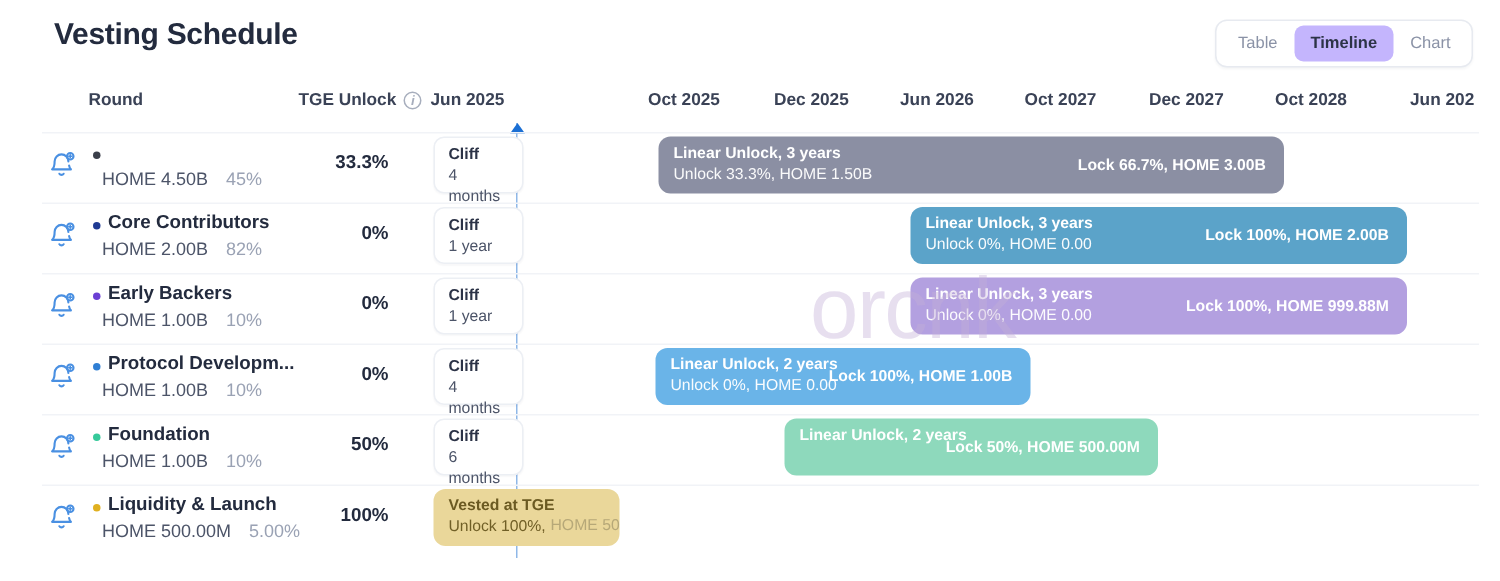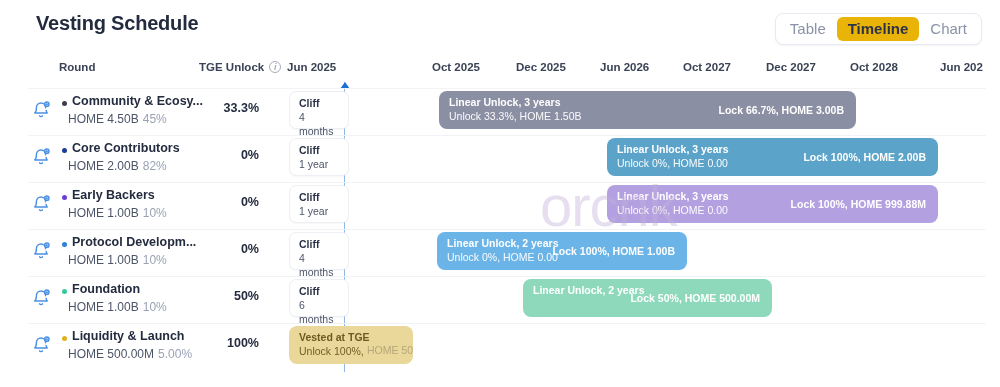--- a/index.html
+++ b/index.html
@@ -21,29 +21,29 @@
   .view-switch {
     position: absolute; right: 18px; top: 13px;
     display: flex; align-items: center;
     background: #ffffff;
     border: 1px solid #e7eaf0;
     border-radius: 8px;
     padding: 3px;
     box-shadow: 0 1px 2px rgba(20,30,60,.05);
   }
   .view-switch .seg {
-    font-size: 15px;
+    font-size: 11px;
     color: #8a92a6;
     padding: 4px 11px;
     border-radius: 6px;
     line-height: 16px;
     white-space: nowrap;
   }
   .view-switch .seg.active {
-    background: #eab308;
+    background: #c4b5fd;
     color: #2c3347;
     font-weight: 600;
   }
 
   
   .col-head {
     position: absolute;
     font-size: 11.5px;
     font-weight: 700;
     color: #3a4256;
@@ -88,21 +88,21 @@
   .round-name {
     position: absolute; left: 72px; top: 6px;
     font-size: 12.5px; font-weight: 700; color: #232b3e;
     white-space: nowrap;
   }
   .round-sub {
     position: absolute; left: 68px; top: 24px;
     font-size: 12px; color: #4c5468;
     white-space: nowrap;
   }
-  .round-sub .pct { color: #9aa2b4; margin-left: 4px; }
+  .round-sub .pct { color: #9aa2b4; margin-left: 12px; }
 
   .tge-val {
     position: absolute; left: 199px; width: 60px; top: 13px;
     text-align: right;
     font-size: 12.5px; font-weight: 700; color: #232b3e;
   }
 
   
   .cliff {
     position: absolute; top: 3px; height: 38px;
@@ -191,21 +191,20 @@
   <div id="rows">
       <div class="row" style="top: 88px;">
         <div class="row-sep"></div>
         <div class="bell"><svg width="20" height="20" viewBox="0 0 24 24" fill="none" stroke="#4a90e2" stroke-width="1.7" stroke-linecap="round" stroke-linejoin="round">
             <path d="M17.5 9.2V9a5.5 5.5 0 0 0-11 0c0 5-2 6.5-2 6.5h15s-1-1-1.4-3"></path>
             <path d="M10.3 19a2 2 0 0 0 3.4 0"></path>
             <circle cx="19" cy="5" r="2.6" fill="none"></circle>
             <path d="M19 3.8v2.4M17.8 5h2.4" stroke-width="1.3"></path>
           </svg></div>
         <div class="dot" style="background: rgb(59, 63, 74);"></div>
-        <div class="round-name">Community &amp; Ecosy...</div>
         <div class="round-sub"><span>HOME 4.50B</span><span class="pct">45%</span></div>
         <div class="tge-val">33.3%</div>
         <div class="cliff" style="left: 289px; width: 60px;">
           <div class="l1">Cliff</div>
           <div class="l2">4 months</div>
         </div>
         <div class="bar" style="left: 439px; width: 417px; background: rgb(139, 143, 163);">
           <div class="left">
             <div class="l1">Linear Unlock, 3 years</div>
             <div class="l2">Unlock 33.3%, HOME 1.50B</div>

